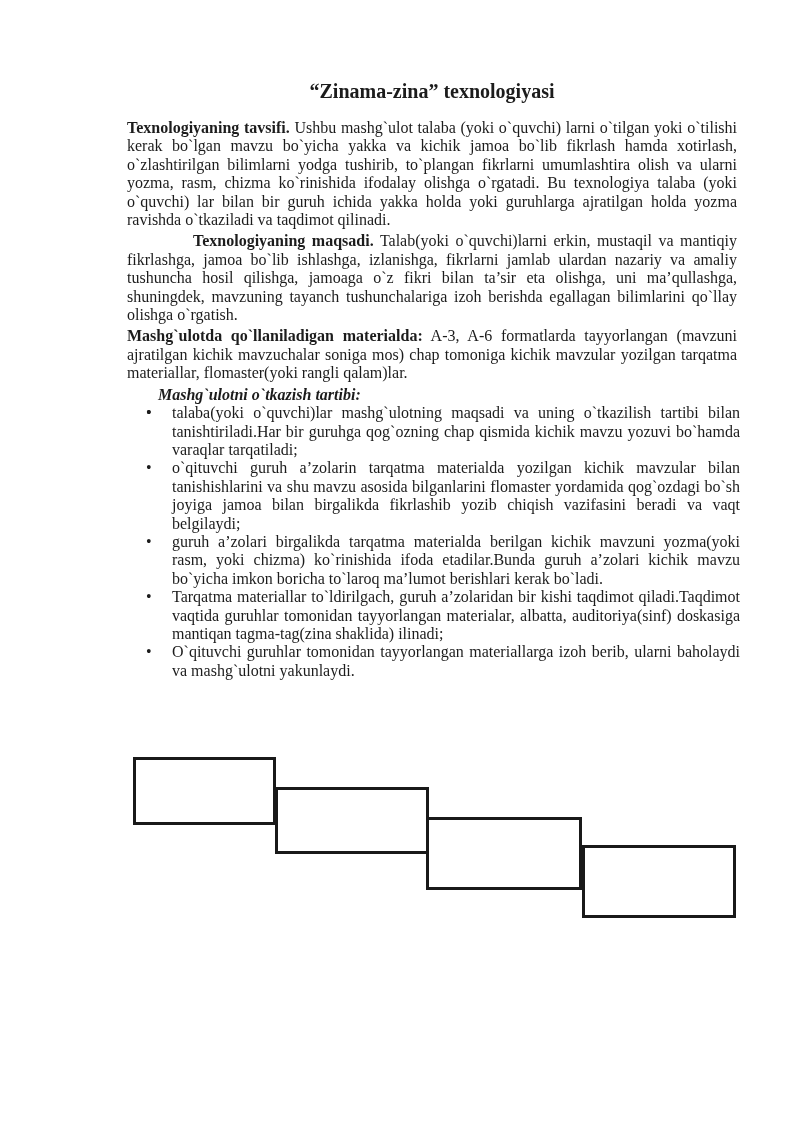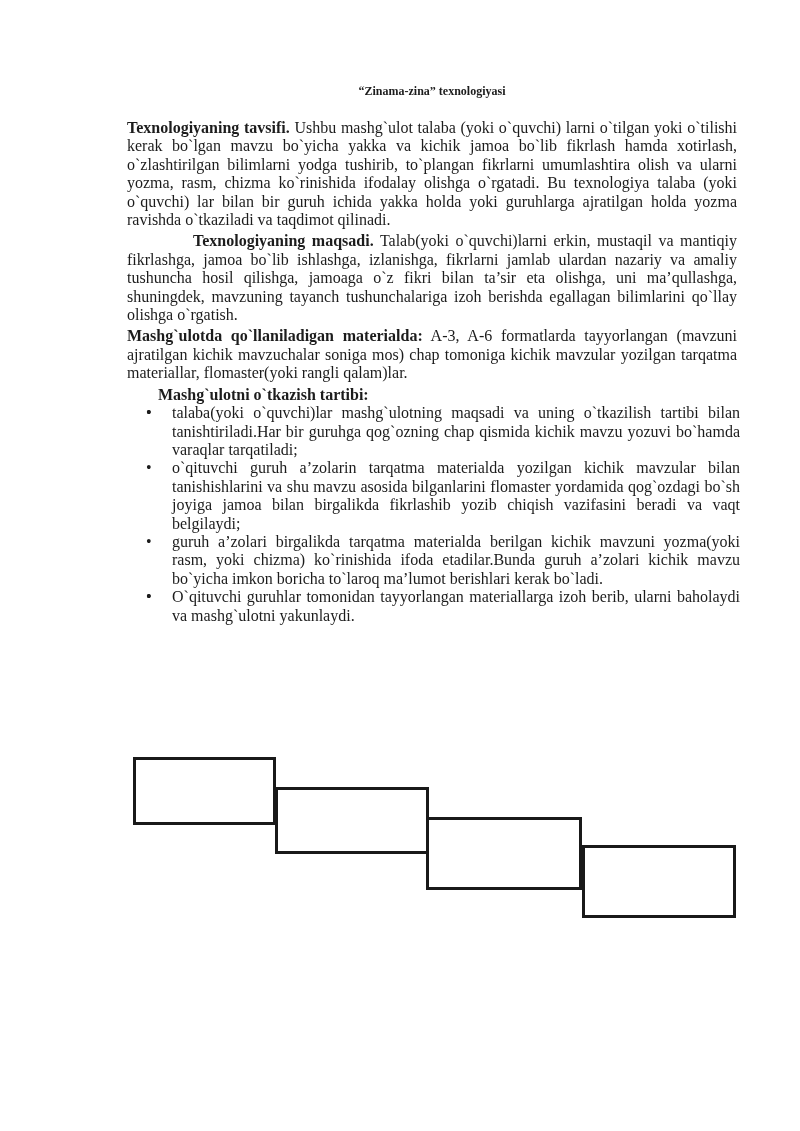--- a/index.html
+++ b/index.html
@@ -17,34 +17,35 @@
   }
   .content {
     position: absolute;
     left: 124px; top: 82px;
     width: 616px;
     font-size: 16px;
     line-height: 18.4px;
     text-align: justify;
   }
   .title {
-    font-size: 12px;
+    font-size: 20px;
     font-weight: bold;
     text-align: center;
     margin: 0 0 18px 0;
     line-height: 19px;
   }
   .para { margin: 3px; }
   .indent-lg { text-indent: 66px; }
   .indent-md { text-indent: 46px; }
   .list-heading {
     margin: 0;
     font-weight: bold;
     text-indent: 34px;
     text-align: left;
+    font-style: italic;
   }
   .bullet {
     position: relative;
     padding-left: 48px;
     margin: 0;
   }
   .bullet .marker {
     position: absolute;
     left: 22px; top: 0;
     font-size: 16px;
@@ -93,20 +94,21 @@
     <div class="bullet">
       <span class="marker">•</span>
       <span class="bullet-text">o`qituvchi guruh a’zolarin tarqatma materialda yozilgan kichik mavzular bilan tanishishlarini va shu mavzu asosida bilganlarini flomaster yordamida qog`ozdagi bo`sh joyiga jamoa bilan birgalikda fikrlashib yozib chiqish vazifasini beradi va vaqt belgilaydi;</span>
     </div>
     <div class="bullet">
       <span class="marker">•</span>
       <span class="bullet-text">guruh a’zolari birgalikda tarqatma materialda berilgan kichik mavzuni yozma(yoki rasm, yoki chizma) ko`rinishida ifoda etadilar.Bunda guruh a’zolari kichik mavzu bo`yicha imkon boricha to`laroq ma’lumot berishlari kerak bo`ladi.</span>
     </div>
     <div class="bullet">
       <span class="marker">•</span>
+      <span class="bullet-text">Tarqatma materiallar to`ldirilgach, guruh a’zolaridan bir kishi taqdimot qiladi.Taqdimot vaqtida guruhlar tomonidan tayyorlangan materialar, albatta, auditoriya(sinf) doskasiga mantiqan tagma-tag(zina shaklida) ilinadi;</span>
     </div>
     <div class="bullet">
       <span class="marker">•</span>
       <span class="bullet-text">O`qituvchi guruhlar tomonidan tayyorlangan materiallarga izoh berib, ularni baholaydi va mashg`ulotni yakunlaydi.</span>
     </div>
 
   </div>
 
   <div class="diagram">
     <div class="step step-1"></div>

